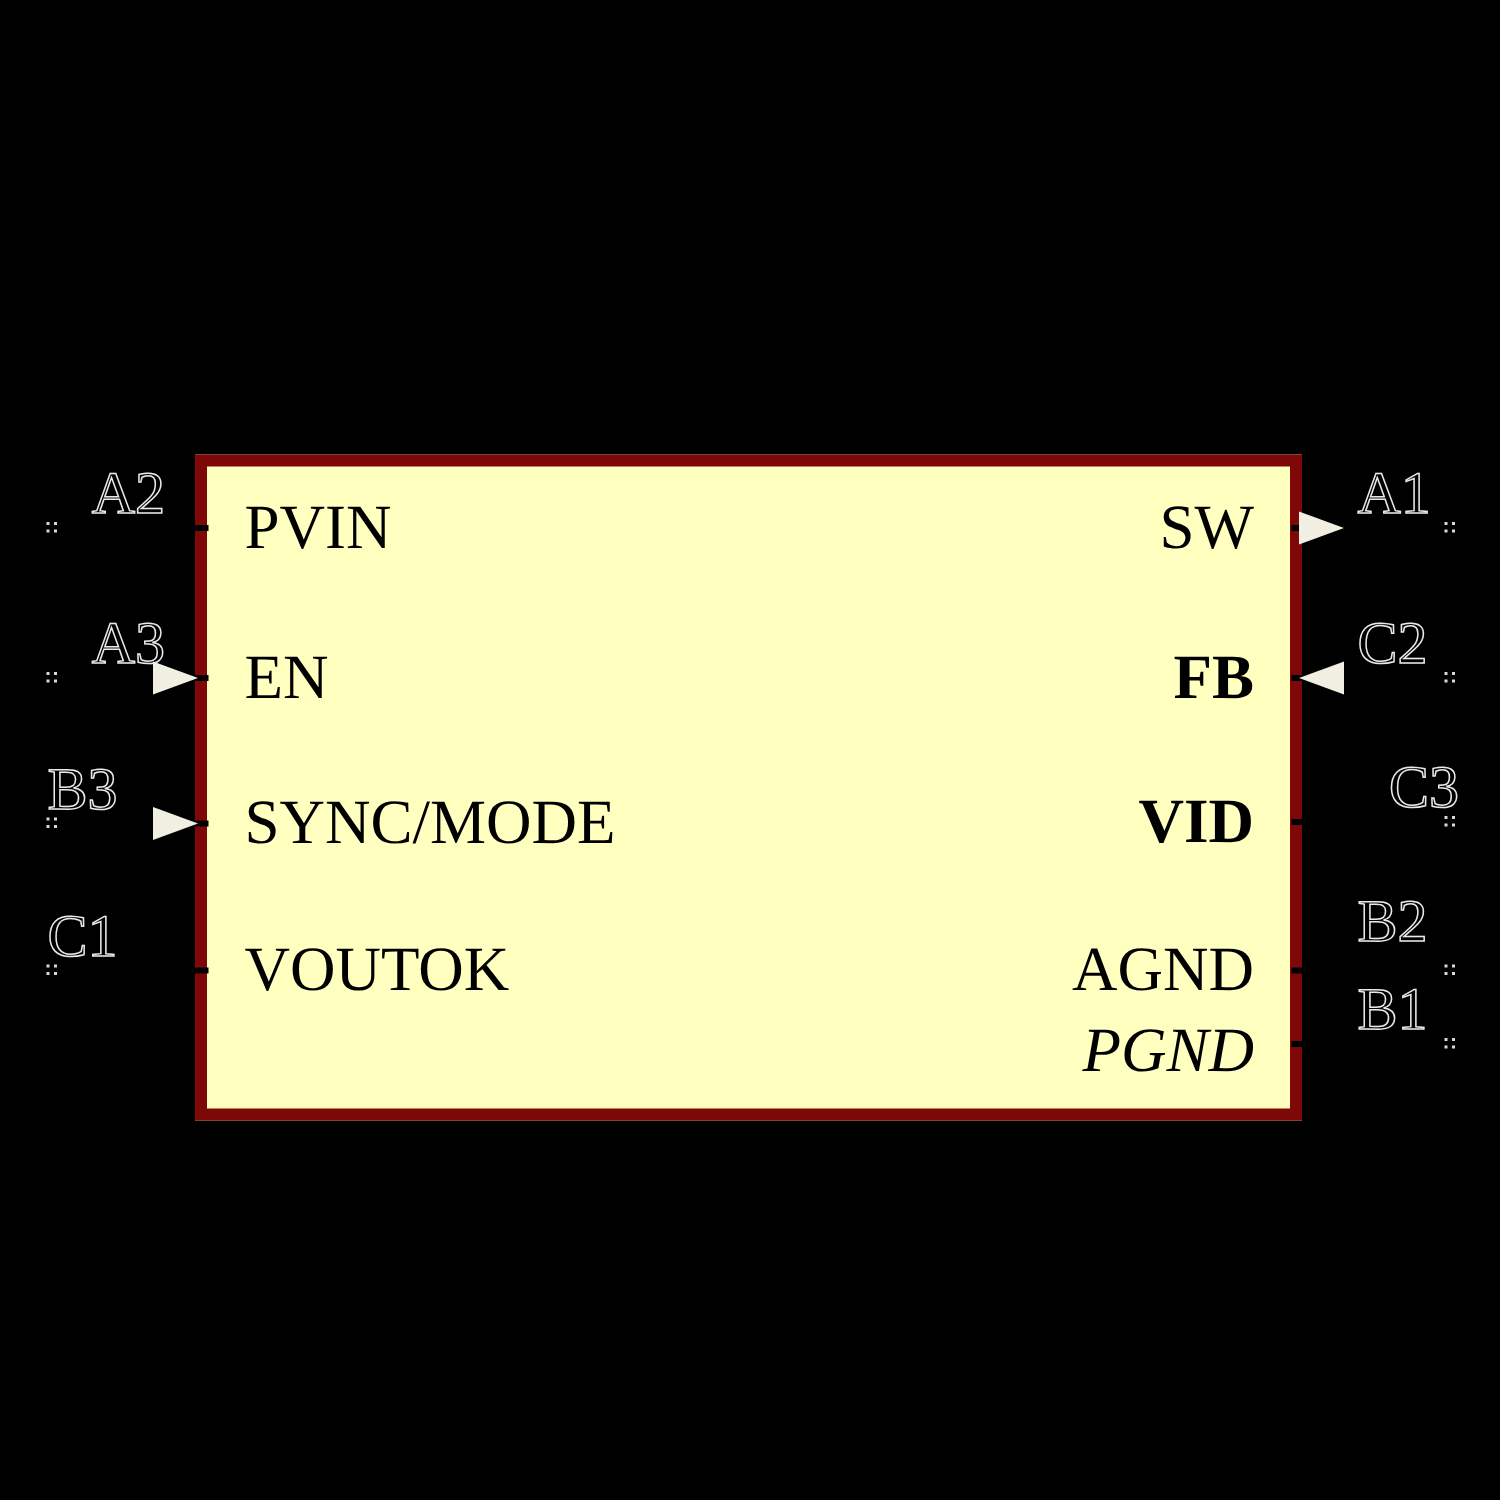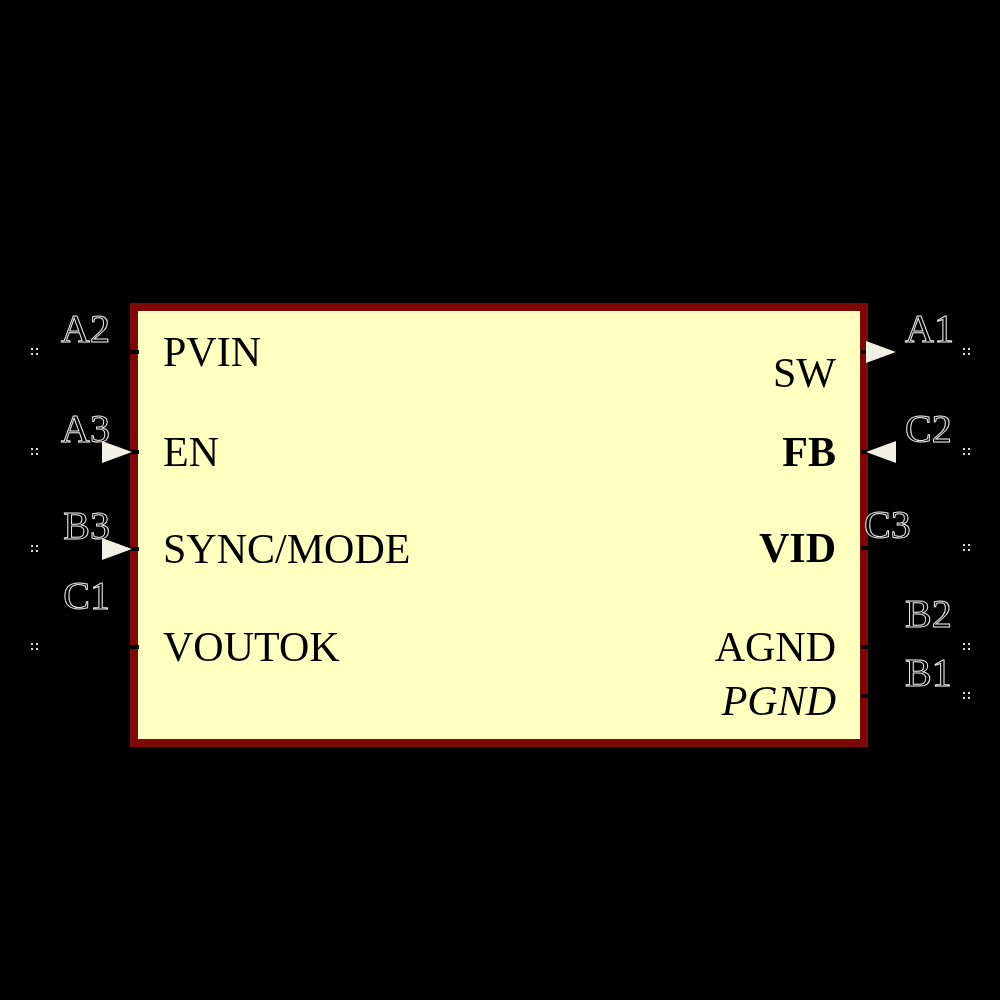--- a/index.html
+++ b/index.html
@@ -66,44 +66,44 @@
   <span class="tiny-dots" style="left:31px;top:348px;"></span>
   <span class="pin-stub" style="left:127px;top:350px;"></span>
   <span class="pin-name" style="left:163px;top:329px;">PVIN</span>
 
   <span class="pin-designator leftside" style="left:0px;top:409px;">A3</span>
   <span class="tiny-dots" style="left:31px;top:448px;"></span>
   <span class="pin-stub" style="left:127px;top:450px;"></span>
   <span class="pin-arrow point-right" style="left:102px;top:441px;"></span>
   <span class="pin-name" style="left:163px;top:429px;">EN</span>
 
-  <span class="pin-designator leftside" style="left:0px;top:506px;">B3</span>
+  <span class="pin-designator leftside" style="left:0px;top:506px;text-align:center;">B3</span>
   <span class="tiny-dots" style="left:31px;top:545px;"></span>
   <span class="pin-stub" style="left:127px;top:547px;"></span>
   <span class="pin-arrow point-right" style="left:102px;top:538px;"></span>
   <span class="pin-name" style="left:163px;top:526px;">SYNC/MODE</span>
 
-  <span class="pin-designator leftside" style="left:0px;top:576px;">C1</span>
+  <span class="pin-designator leftside" style="left:0px;top:604px;text-align:center;">C1</span>
   <span class="tiny-dots" style="left:31px;top:643px;"></span>
   <span class="pin-stub" style="left:127px;top:645px;"></span>
   <span class="pin-name" style="left:163px;top:624px;">VOUTOK</span>
 
   <span class="pin-designator" style="left:905px;top:309px;">A1</span>
   <span class="tiny-dots" style="left:963px;top:348px;"></span>
   <span class="pin-stub" style="left:861px;top:350px;"></span>
   <span class="pin-arrow point-right" style="left:866px;top:341px;"></span>
-  <span class="pin-name right" style="right:164px;top:329px;margin-top:21px;">SW</span>
+  <span class="pin-name right" style="right:164px;top:329px;">SW</span>
 
   <span class="pin-designator" style="left:905px;top:409px;">C2</span>
   <span class="tiny-dots" style="left:963px;top:448px;"></span>
   <span class="pin-stub" style="left:861px;top:450px;"></span>
   <span class="pin-arrow point-left" style="left:866px;top:441px;"></span>
   <span class="pin-name right" style="right:164px;top:429px;font-weight:bold;">FB</span>
 
-  <span class="pin-designator" style="left:864px;top:505px;">C3</span>
+  <span class="pin-designator" style="left:926px;top:505px;">C3</span>
   <span class="tiny-dots" style="left:963px;top:544px;"></span>
   <span class="pin-stub" style="left:861px;top:546px;"></span>
   <span class="pin-name right" style="right:164px;top:525px;font-weight:bold;">VID</span>
 
   <span class="pin-designator" style="left:905px;top:594px;">B2</span>
   <span class="tiny-dots" style="left:963px;top:643px;"></span>
   <span class="pin-stub" style="left:861px;top:645px;"></span>
   <span class="pin-name right" style="right:164px;top:624px;margin-left:38px;">AGND</span>
 
   <span class="pin-designator" style="left:905px;top:653px;">B1</span>

